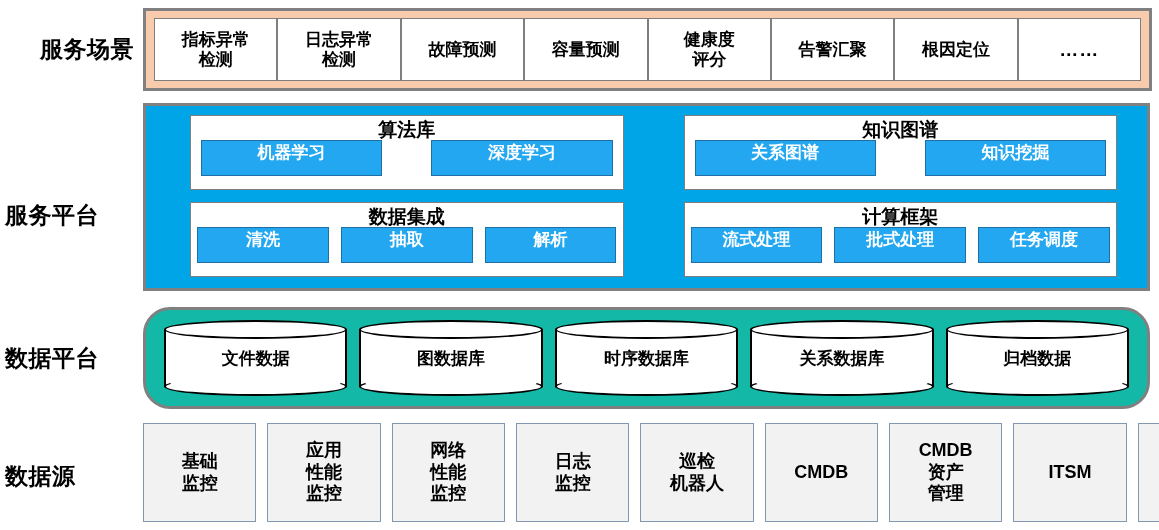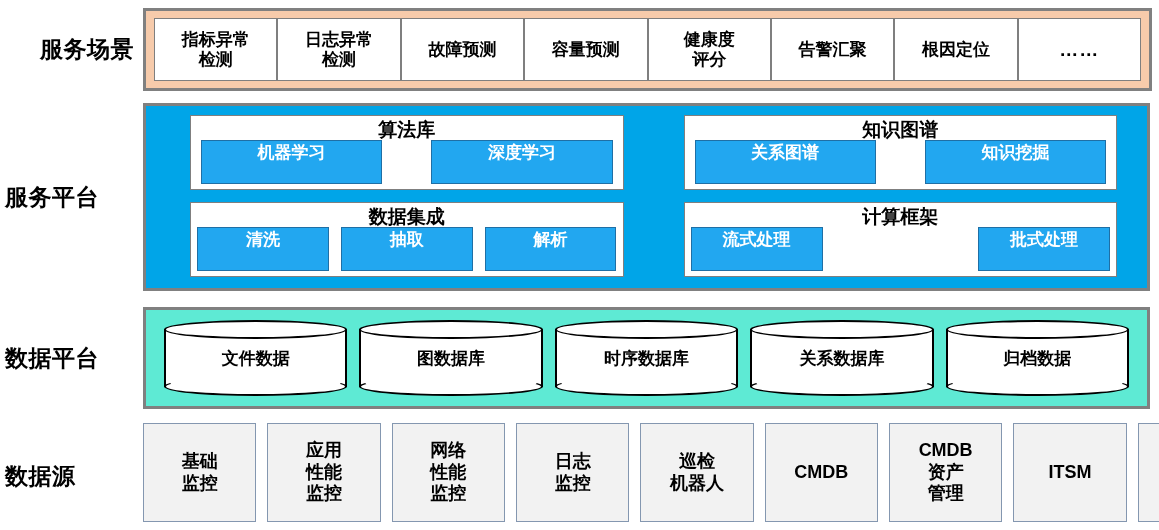--- a/index.html
+++ b/index.html
@@ -124,37 +124,38 @@
     gap: 6px;
   }
   .chip-row.two { justify-content: space-between; padding: 0 10px 4px 10px; }
   .chip-row.three { justify-content: space-between; padding: 0 6px 4px 6px; gap: 12px; }
   .chip {
     background: #22a7f0;
     color: #ffffff;
     font-size: 17px;
     font-weight: bold;
     text-align: center;
-    padding: 3px 0 20px 0;
+    padding: 3px 0 12px 0;
     border: 1px solid #1f6fa5;
     box-sizing: border-box;
     line-height: 1.1;
   }
   .chip-row.two .chip { width: 44%; }
   .chip-row.three .chip { width: 31.5%; }
 
   
   #band-dataplatform {
     left: 143px;
     top: 307px;
     width: 1007px;
     height: 102px;
-    background: #5eead4;
+    background: #14b8a6;
     padding: 8px 18px;
     gap: 12px;
+    border-radius: 27px;
   }
   .cylinder {
     flex: 1 1 0;
     height: 76px;
     position: relative;
   }
   .cyl-body {
     position: absolute;
     left: 0; right: 0;
     top: 9px;
@@ -230,21 +231,21 @@
 检测</div>
     <div class="scenario-box">故障预测</div>
     <div class="scenario-box">容量预测</div>
     <div class="scenario-box">健康度
 评分</div>
     <div class="scenario-box">告警汇聚</div>
     <div class="scenario-box">根因定位</div>
     <div class="scenario-box dots">……</div>
   </div>
 
-  <div class="row-label" style="top:103px;height:188px;text-align:center;">服务平台</div>
+  <div class="row-label" style="top:121px;height:188px;text-align:center;">服务平台</div>
 
   <div class="band" id="band-platform">
     <div class="platform-grid">
 
       <div class="module-card">
         <div class="module-title">算法库</div>
         <div class="chip-row two">
           <div class="chip">机器学习</div>
           <div class="chip">深度学习</div>
         </div>
@@ -265,20 +266,21 @@
           <div class="chip">抽取</div>
           <div class="chip">解析</div>
         </div>
       </div>
 
       <div class="module-card">
         <div class="module-title">计算框架</div>
         <div class="chip-row three">
           <div class="chip">流式处理</div>
           <div class="chip">批式处理</div>
+          <div class="chip">任务调度</div>
         </div>
       </div>
 
     </div>
   </div>
 
   <div class="row-label" style="top:307px;height:102px;text-align:right;">数据平台</div>
 
   <div class="band" id="band-dataplatform">
 

